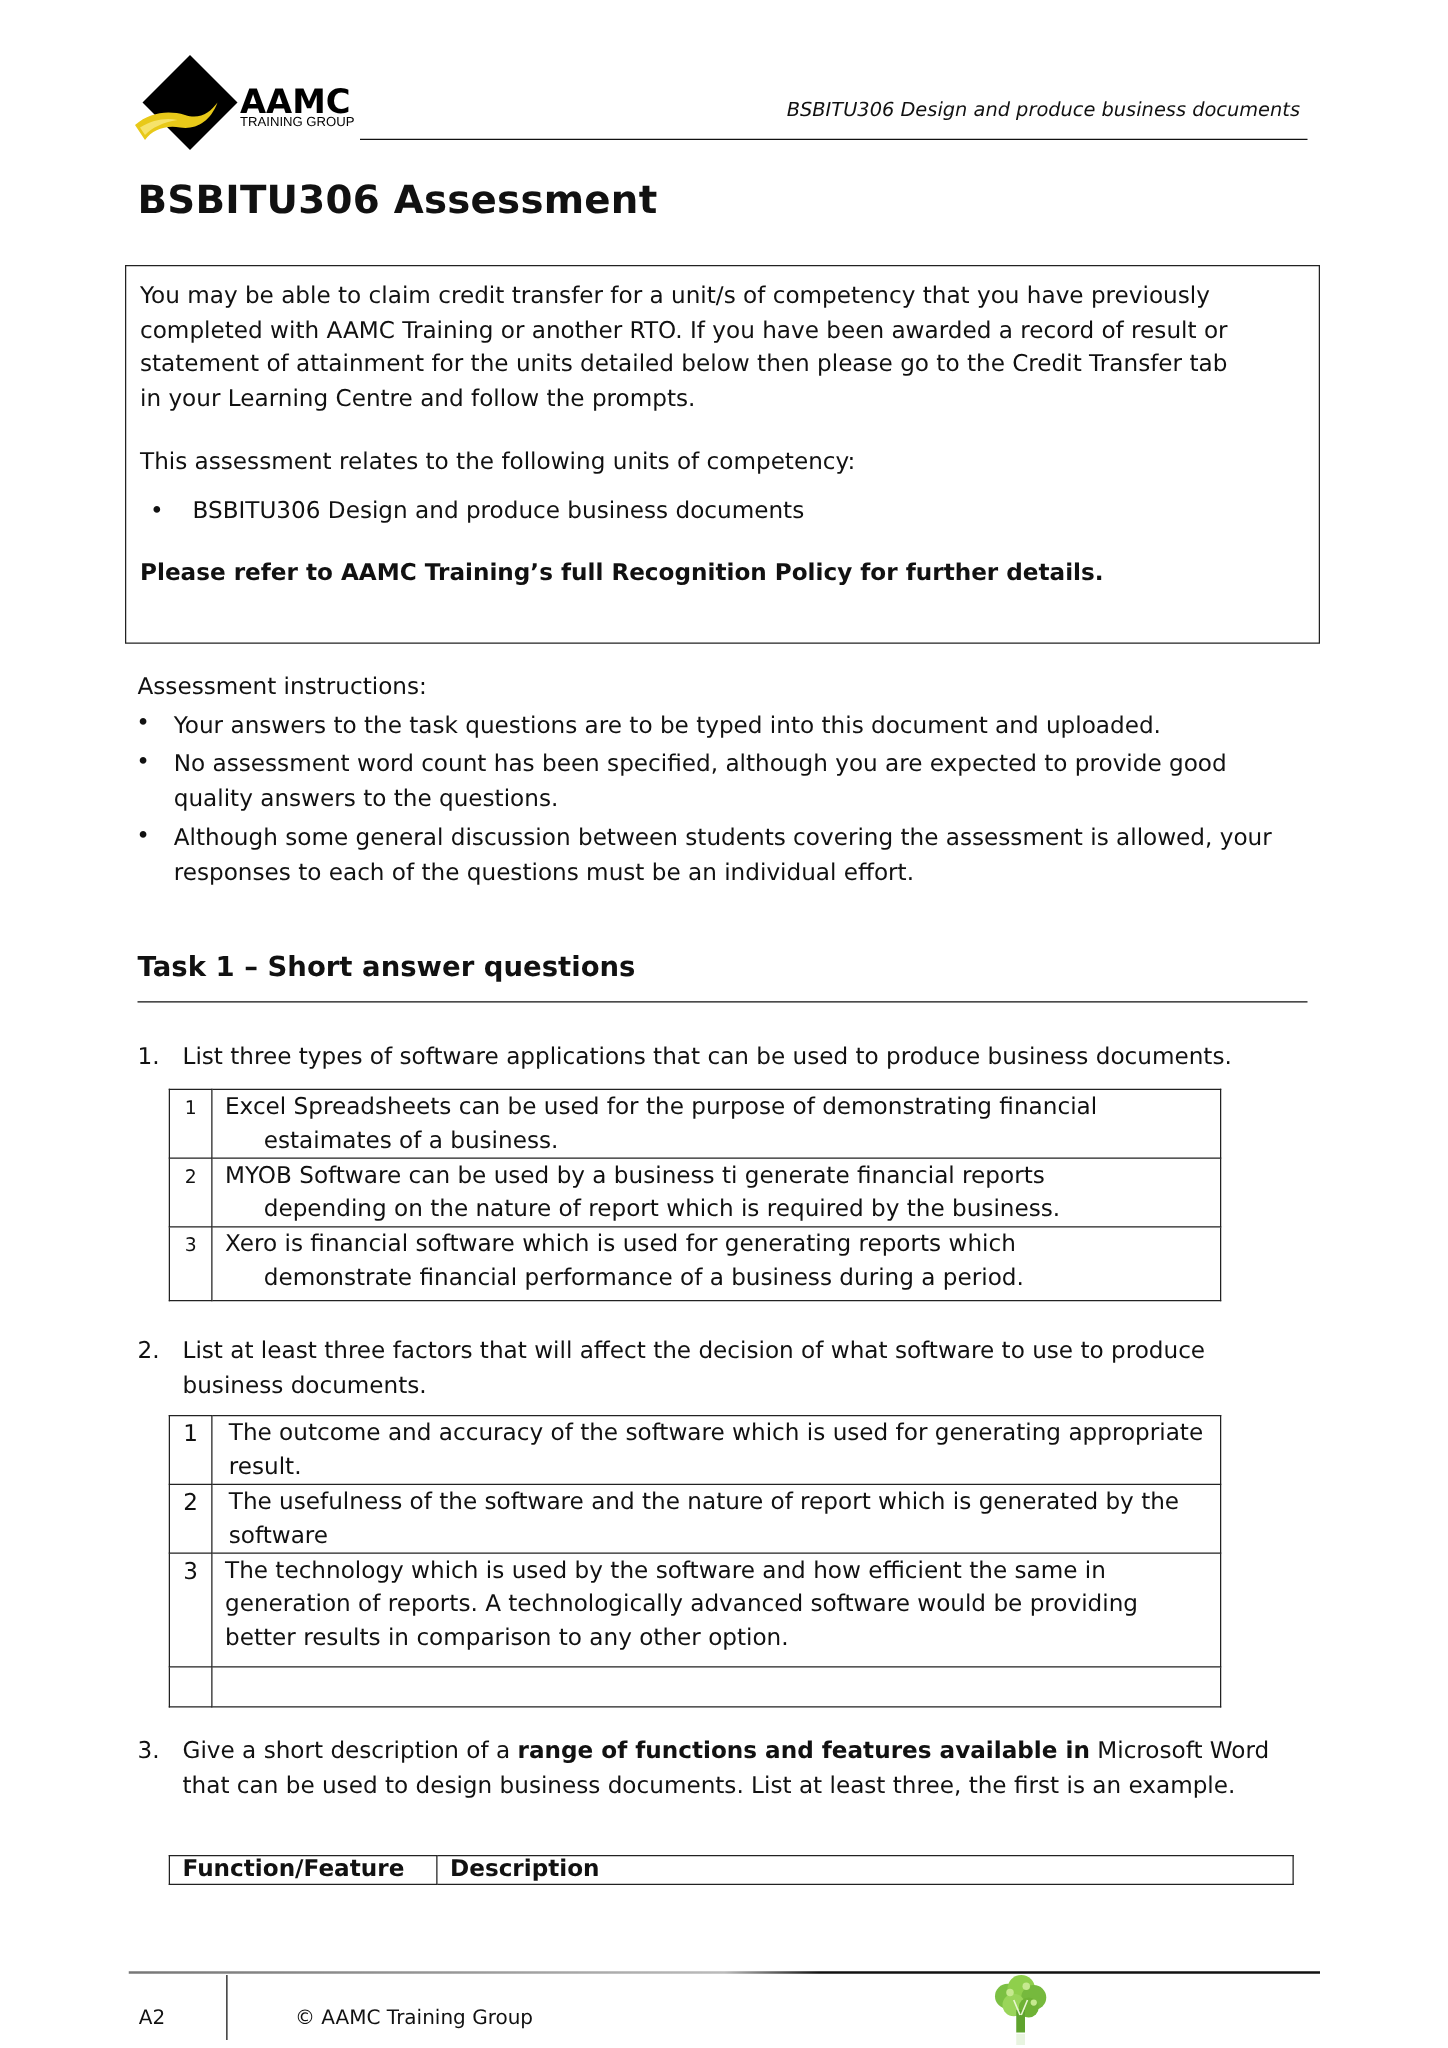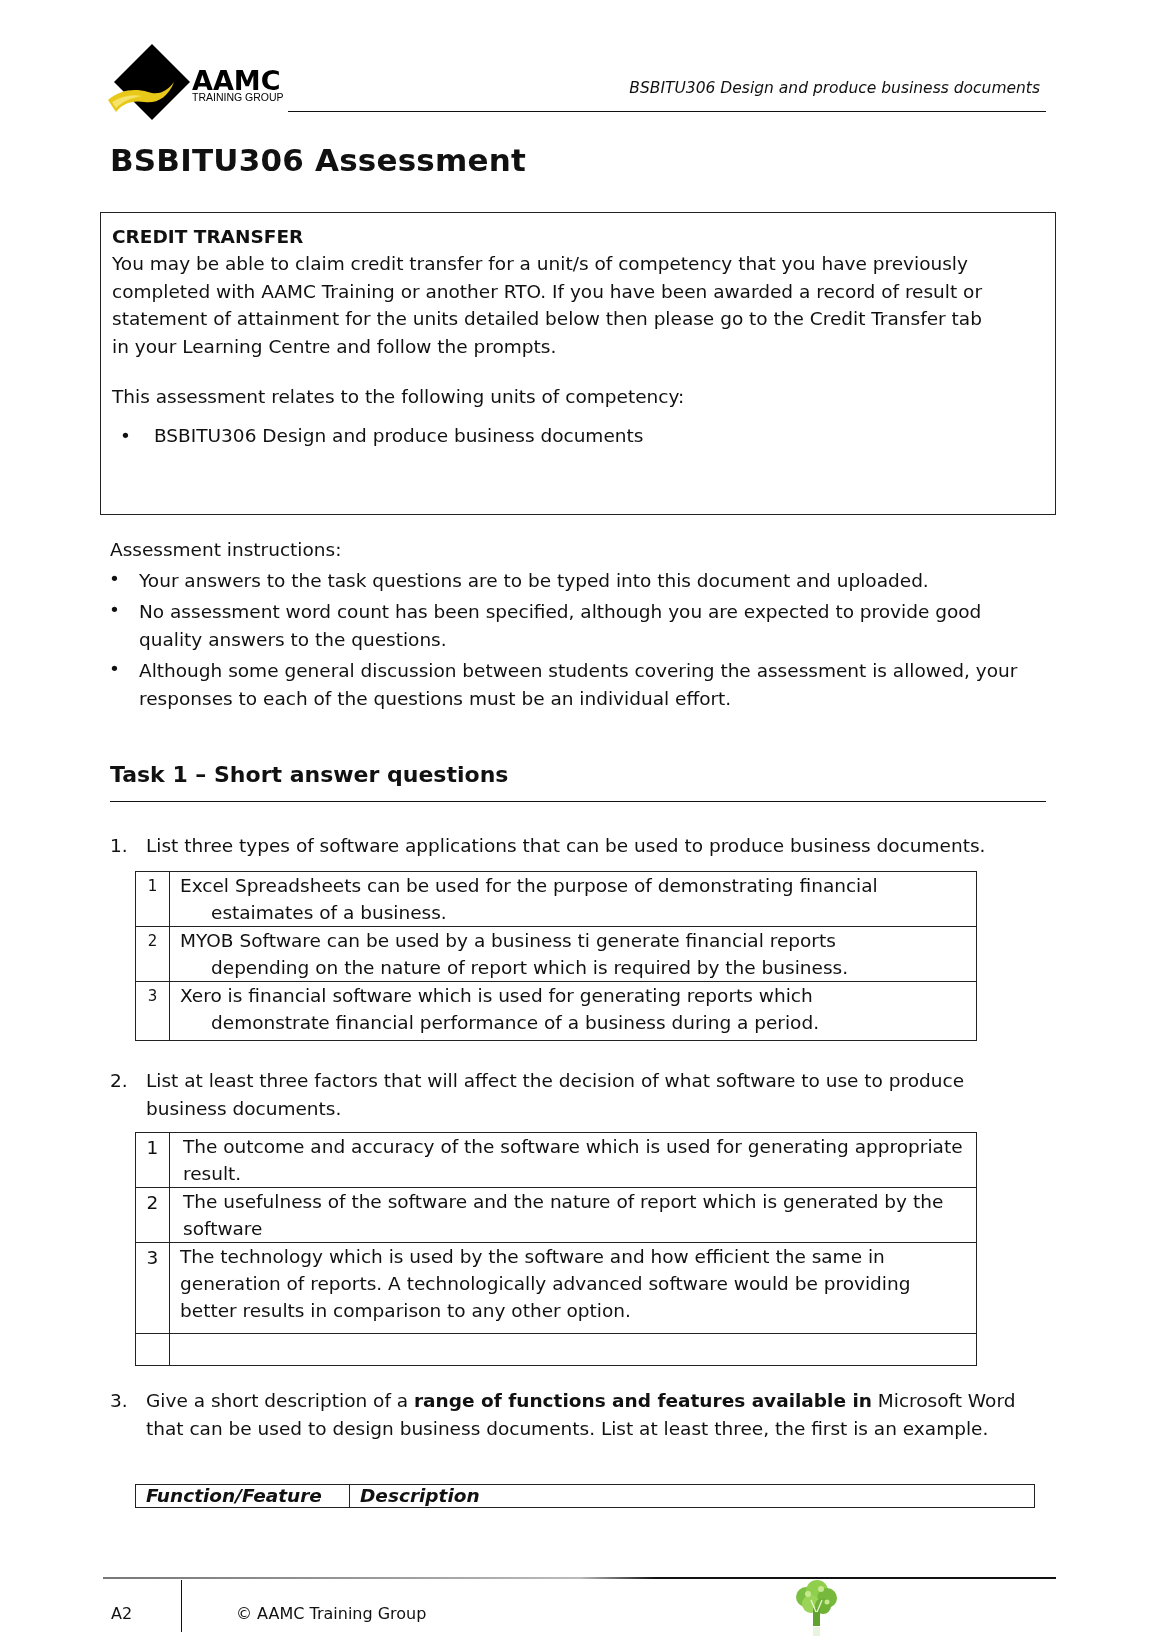--- a/index.html
+++ b/index.html
@@ -43,21 +43,21 @@
 
   table.ans { position: absolute; border-collapse: collapse; font-size: 18.5px; }
   table.ans td { border: 1px solid #222; vertical-align: top; line-height: 27px; }
   table.ans td.n { width: 34px; text-align: center; }
   .t1 td.n { font-size: 15px; padding-top: 1px; }
   .t1 td.c { padding: 0 8px 0 10px; }
   .t1 .hang { display: block; padding-left: 31px; }
   .t2 td.c { padding: 0 8px 0 13px; }
   .t2 td.c.tight { padding-left: 10px; }
 
-  table.ff { position: absolute; border-collapse: collapse; left: 135px; top: 1484px; width: 900px; font-style: italic; }
+  table.ff { position: absolute; border-collapse: collapse; left: 135px; top: 1484px; width: 900px; }
   table.ff td { border: 1px solid #222; font-weight: bold; line-height: 22px; padding: 0 10px; }
 
   
   .footer-rule { left: 103px; top: 1577px; width: 953px; height: 2px; background: linear-gradient(to right, #777 0%, #999 28%, #bbb 50%, #111 58%, #111 100%); }
   .footer-a2 { left: 111px; top: 1604px; font-size: 16px; }
   .footer-vbar { left: 181px; top: 1580px; width: 1px; height: 52px; background: #111; }
   .footer-copy { left: 236px; top: 1604px; font-size: 16px; }
   .footer-tree { left: 793px; top: 1580px; width: 46px; height: 58px; }
   .footer-version { right: 112px; top: 1699px; font-size: 12px; }
 </style>
@@ -72,32 +72,32 @@
     <text x="84" y="46" font-family="DejaVu Sans, sans-serif" font-size="27" font-weight="bold" fill="#000">AAMC</text>
     <text x="84" y="57" font-family="Liberation Sans, sans-serif" font-size="10.5" fill="#000">TRAINING GROUP</text>
   </svg>
 </div>
 <div class="abs header-title">BSBITU306 Design and produce business documents</div>
 <div class="abs header-rule"></div>
 
 <div class="abs page-title">BSBITU306 Assessment</div>
 
 <div class="abs ct-box">
-  <div class="ct-heading">CREDIT TRANSFER</div>
   <p class="ct-para">
     <span>You may be able to claim credit transfer for a unit/s of competency that you have previously</span><br>
     <span>completed with AAMC Training or another RTO. If you have been awarded a record of result or</span><br>
     <span>statement of attainment for the units detailed below then please go to the Credit Transfer tab</span><br>
     <span>in your Learning Centre and follow the prompts.</span>
   </p>
   <div class="ct-intro">This assessment relates to the following units of competency:</div>
   <div class="ct-bullet">
     <span class="dot">•</span>
     <span>BSBITU306 Design and produce business documents</span>
   </div>
+  <div class="ct-policy">Please refer to AAMC Training’s full Recognition Policy for further details.</div>
 </div>
 
 <div class="abs instr">
   <div class="instr-label">Assessment instructions:</div>
   <ul>
     <li>
       <span class="dot">•</span>
       <span>Your answers to the task questions are to be typed into this document and uploaded.</span>
     </li>
     <li>

